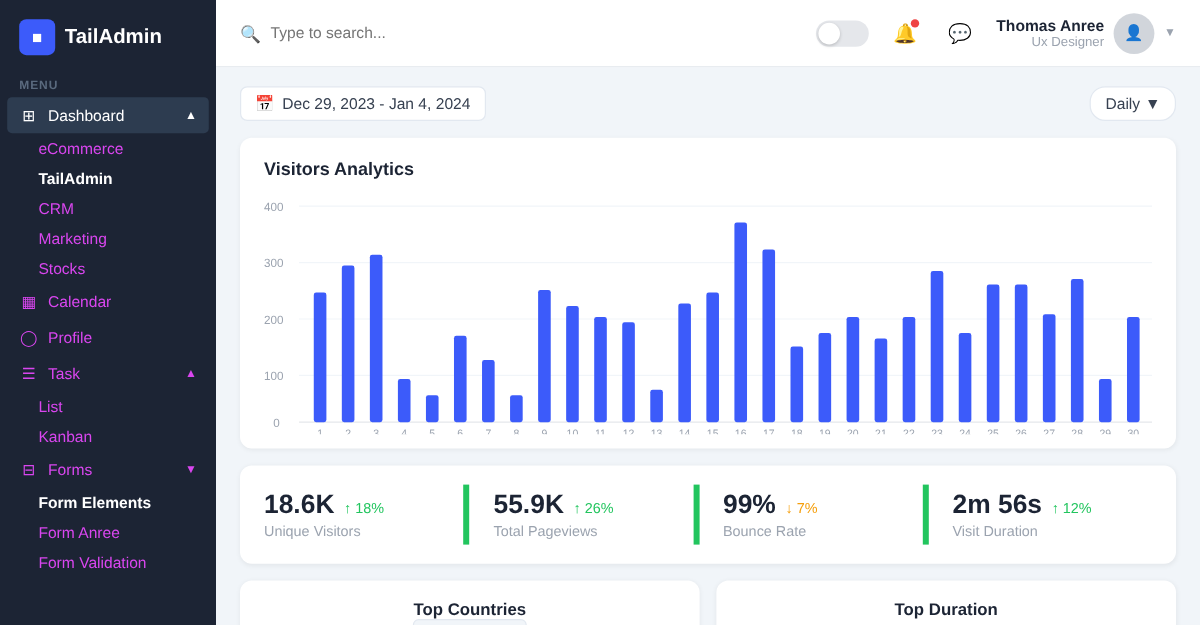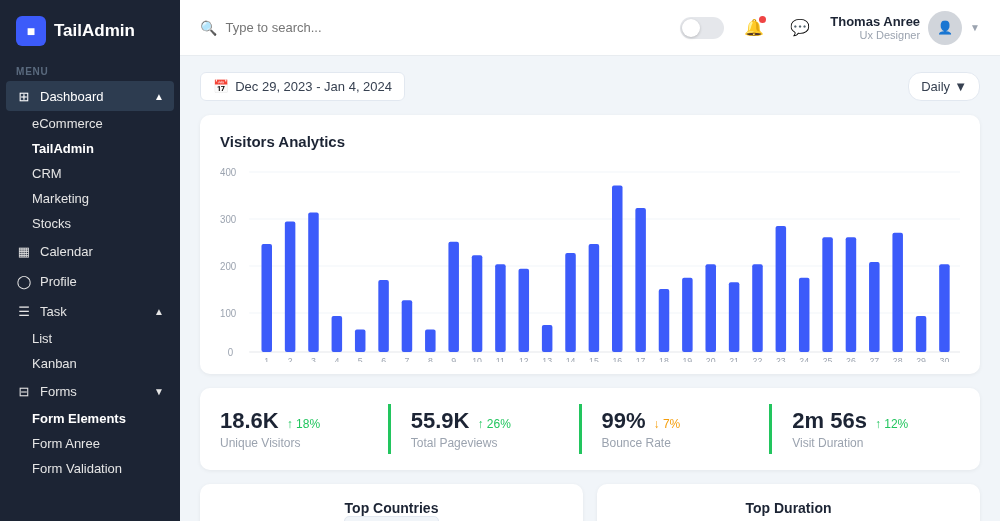--- a/index.html
+++ b/index.html
@@ -4,21 +4,21 @@
   <style>
     * { box-sizing: border-box; margin: 0; padding: 0; }
     body { font-family: -apple-system, BlinkMacSystemFont, 'Segoe UI', sans-serif; display: flex; height: 521px; overflow: hidden; background: #f1f5f9; }
 
     
     .sidebar { width: 180px; background: #1c2434; color: #aeb7c4; display: flex; flex-direction: column; flex-shrink: 0; height: 521px; overflow: hidden; }
     .sidebar-logo { display: flex; align-items: center; gap: 8px; padding: 16px 16px 12px; }
     .logo-icon { width: 30px; height: 30px; background: #3c5bfa; border-radius: 6px; display: flex; align-items: center; justify-content: center; color: white; font-size: 14px; font-weight: bold; }
     .logo-text { color: white; font-size: 17px; font-weight: 700; }
     .menu-label { font-size: 10px; color: #5a6a7e; letter-spacing: 0.08em; padding: 8px 16px 4px; font-weight: 600; }
-    .sidebar-item { display: flex; align-items: center; gap: 8px; padding: 7px 16px; cursor: pointer; font-size: 13px; color: #e5e5e5; }
+    .sidebar-item { display: flex; align-items: center; gap: 8px; padding: 7px 16px; cursor: pointer; font-size: 13px; color: #d946ef; }
     .sidebar-item.active-parent { background: #2d3c50; color: white; border-radius: 4px; margin: 0 6px; padding: 7px 10px; }
     .sidebar-item.active-child { color: white; font-weight: 600; }
     .sidebar-item.child { padding: 5px 16px 5px 32px; font-size: 13px; }
     .sidebar-item .chevron { margin-left: auto; font-size: 10px; }
     .sidebar-icon { width: 16px; height: 16px; display: flex; align-items: center; justify-content: center; font-size: 13px; flex-shrink: 0; }
 
     
     .main { flex: 1; display: flex; flex-direction: column; overflow: hidden; }
 
     
@@ -46,21 +46,21 @@
     .daily-btn { background: white; border: 1px solid #e2e8f0; border-radius: 13px; padding: 6px 12px; font-size: 13px; color: #374151; cursor: pointer; display: flex; align-items: center; gap: 4px; }
 
     
     .chart-card { background: white; border-radius: 10px; padding: 18px 20px 12px; box-shadow: 0 1px 4px rgba(0,0,0,0.06); }
     .chart-title { font-size: 15px; font-weight: 600; color: #1c2434; margin-bottom: 12px; }
     .chart-area { position: relative; height: 200px; }
     .chart-svg { width: 100%; height: 100%; }
 
     
     .stats-row { background: white; border-radius: 10px; padding: 16px 20px; box-shadow: 0 1px 4px rgba(0,0,0,0.06); display: flex; gap: 0; }
-    .stat-item { flex: 1; border-right: 3px solid #22c55e; padding: 4px 20px; }
+    .stat-item { flex: 1; border-right: 5px solid #22c55e; padding: 4px 20px; }
     .stat-item:first-child { padding-left: 0; }
     .stat-item:last-child { border-right: none; }
     .stat-value { font-size: 22px; font-weight: 700; color: #1c2434; display: flex; align-items: baseline; gap: 8px; }
     .stat-badge { font-size: 12px; font-weight: 500; display: flex; align-items: center; gap: 2px; }
     .stat-badge.up { color: #22c55e; }
     .stat-badge.down { color: #f59e0b; }
     .stat-label { font-size: 12px; color: #9ba3af; margin-top: 2px; }
 
     
     .bottom-row { display: flex; gap: 14px; }

